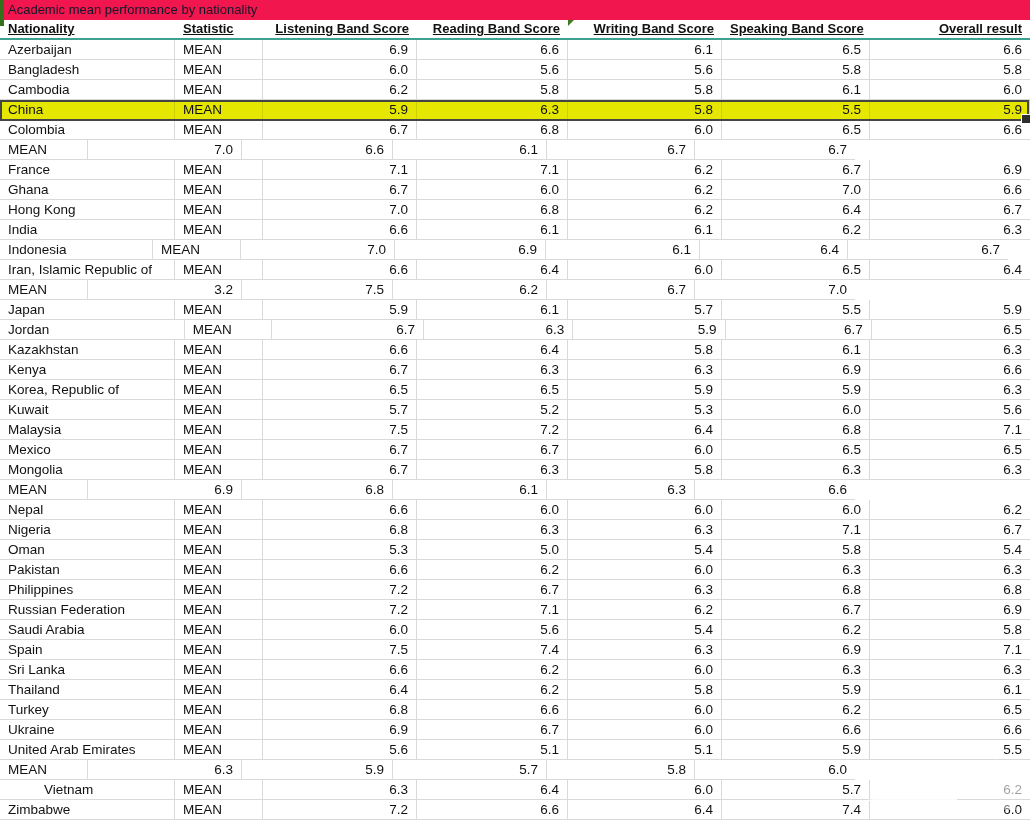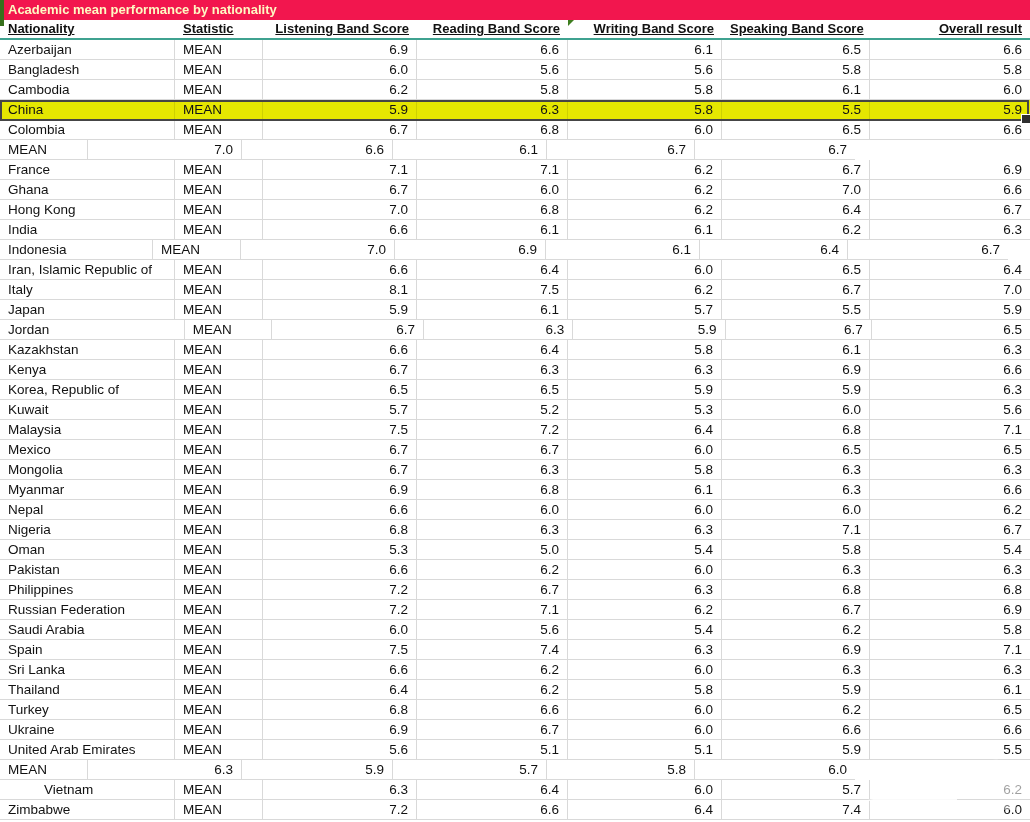--- a/index.html
+++ b/index.html
@@ -9,22 +9,22 @@
     overflow:hidden;
     background:#ffffff;
     font-family:"Liberation Sans", sans-serif;
     color:#111111;
   }
   
   #title-bar{
     position:relative;
     width:100%;height:20px;
     background:#f2164e;
-    color:#fef9c3;
-    font-size:13px;font-weight:bold;
+    color:#0f172a;
+    font-size:13px;font-weight:normal;
     line-height:20px;
     padding-left:8px;
     box-sizing:border-box;
     white-space:nowrap;
   }
   #title-corner{
     position:absolute;left:0;top:0;
     width:4px;height:26px;
     background:#37701c;
     z-index:5;
@@ -229,23 +229,22 @@
       <div class="row">
         <div class="cell" style="width: 175px;">Iran, Islamic Republic of</div>
         <div class="cell" style="width: 88px;">MEAN</div>
         <div class="cell right" style="width: 154px;">6.6</div>
         <div class="cell right" style="width: 151px;">6.4</div>
         <div class="cell right" style="width: 154px;">6.0</div>
         <div class="cell right" style="width: 148px;">6.5</div>
         <div class="cell right" style="width: 160px;">6.4</div>
       </div>
       <div class="row">
-        <div class="cell" style="width: 175px;">Italy</div>
-        <div class="cell" style="width: 88px;">MEAN</div>
-        <div class="cell right" style="width: 154px;">8.1</div>
+        <div class="cell" style="width: 88px;">MEAN</div>
+        <div class="cell right" style="width: 154px;">3.2</div>
         <div class="cell right" style="width: 151px;">7.5</div>
         <div class="cell right" style="width: 154px;">6.2</div>
         <div class="cell right" style="width: 148px;">6.7</div>
         <div class="cell right" style="width: 160px;">7.0</div>
       </div>
       <div class="row">
         <div class="cell" style="width: 175px;">Japan</div>
         <div class="cell" style="width: 88px;">MEAN</div>
         <div class="cell right" style="width: 154px;">5.9</div>
         <div class="cell right" style="width: 151px;">6.1</div>
@@ -319,21 +318,20 @@
       <div class="row">
         <div class="cell" style="width: 175px;">Mongolia</div>
         <div class="cell" style="width: 88px;">MEAN</div>
         <div class="cell right" style="width: 154px;">6.7</div>
         <div class="cell right" style="width: 151px;">6.3</div>
         <div class="cell right" style="width: 154px;">5.8</div>
         <div class="cell right" style="width: 148px;">6.3</div>
         <div class="cell right" style="width: 160px;">6.3</div>
       </div>
       <div class="row">
-        <div class="cell" style="width: 175px;">Myanmar</div>
         <div class="cell" style="width: 88px;">MEAN</div>
         <div class="cell right" style="width: 154px;">6.9</div>
         <div class="cell right" style="width: 151px;">6.8</div>
         <div class="cell right" style="width: 154px;">6.1</div>
         <div class="cell right" style="width: 148px;">6.3</div>
         <div class="cell right" style="width: 160px;">6.6</div>
       </div>
       <div class="row">
         <div class="cell" style="width: 175px;">Nepal</div>
         <div class="cell" style="width: 88px;">MEAN</div>

